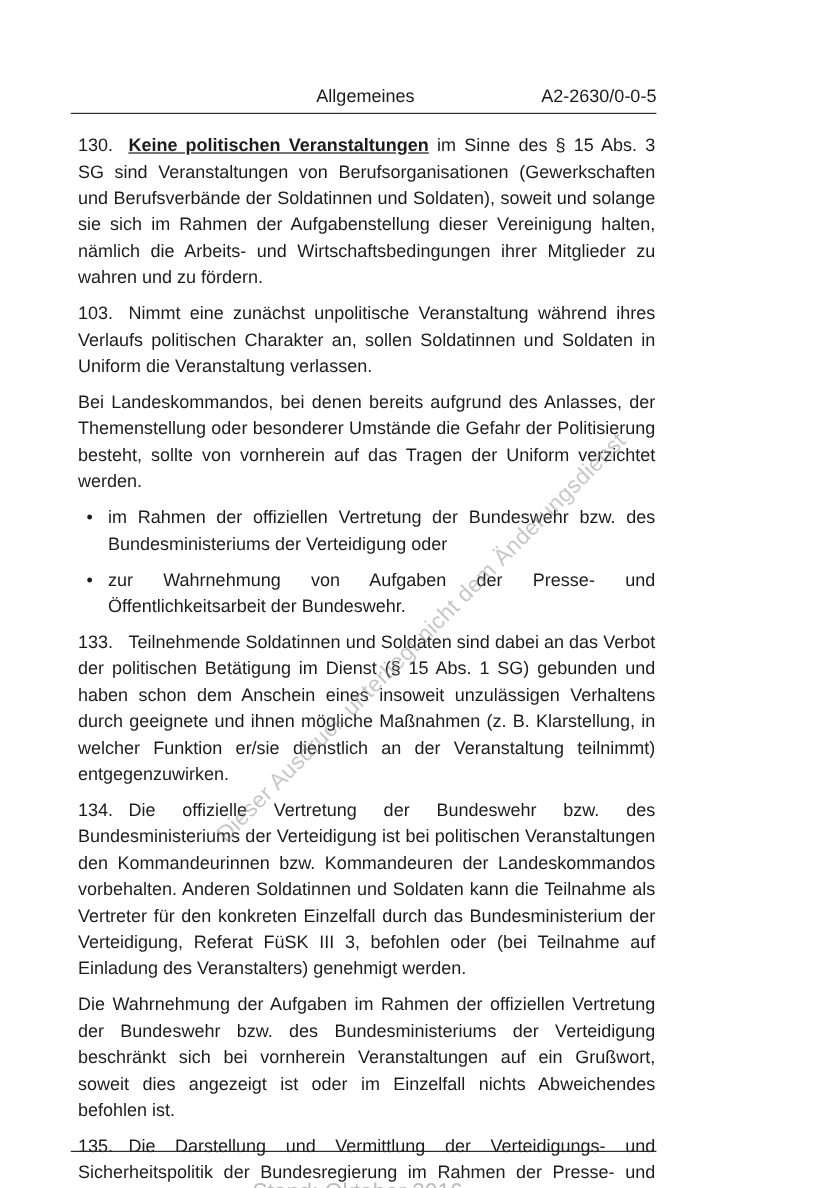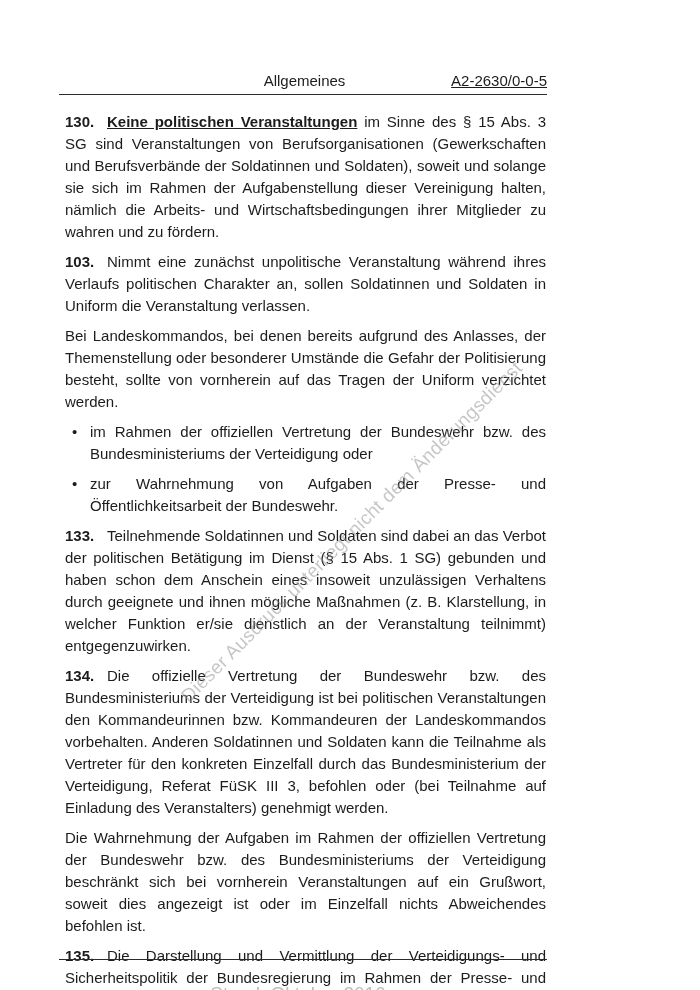--- a/index.html
+++ b/index.html
@@ -24,21 +24,20 @@
   }
   .header .center-title {
     position: absolute;
     left: 0; right: 0;
     text-align: center;
   }
   .header .doc-number {
     position: absolute;
     right: 0;
     top: 0;
-    text-decoration: underline;
   }
   .header-rule {
     position: absolute;
     left: 59px;
     right: 49px;
     top: 60px;
     border-top: 1.4px solid #2b2b2b;
   }
   
   .content {
@@ -51,21 +50,21 @@
     hyphens: auto;
     -webkit-hyphens: auto;
   }
   .para {
     margin: 0 0 8px 0;
     text-align: justify;
   }
   .para .num {
     display: inline-block;
     width: 42px;
-    font-weight: bold;
+    font-weight: normal;
   }
   .para b { font-weight: bold; text-decoration: underline; }
   .para.bullet {
     position: relative;
     padding-left: 25px;
   }
   .para.bullet .dot {
     position: absolute;
     left: 7px;
     top: 0;

